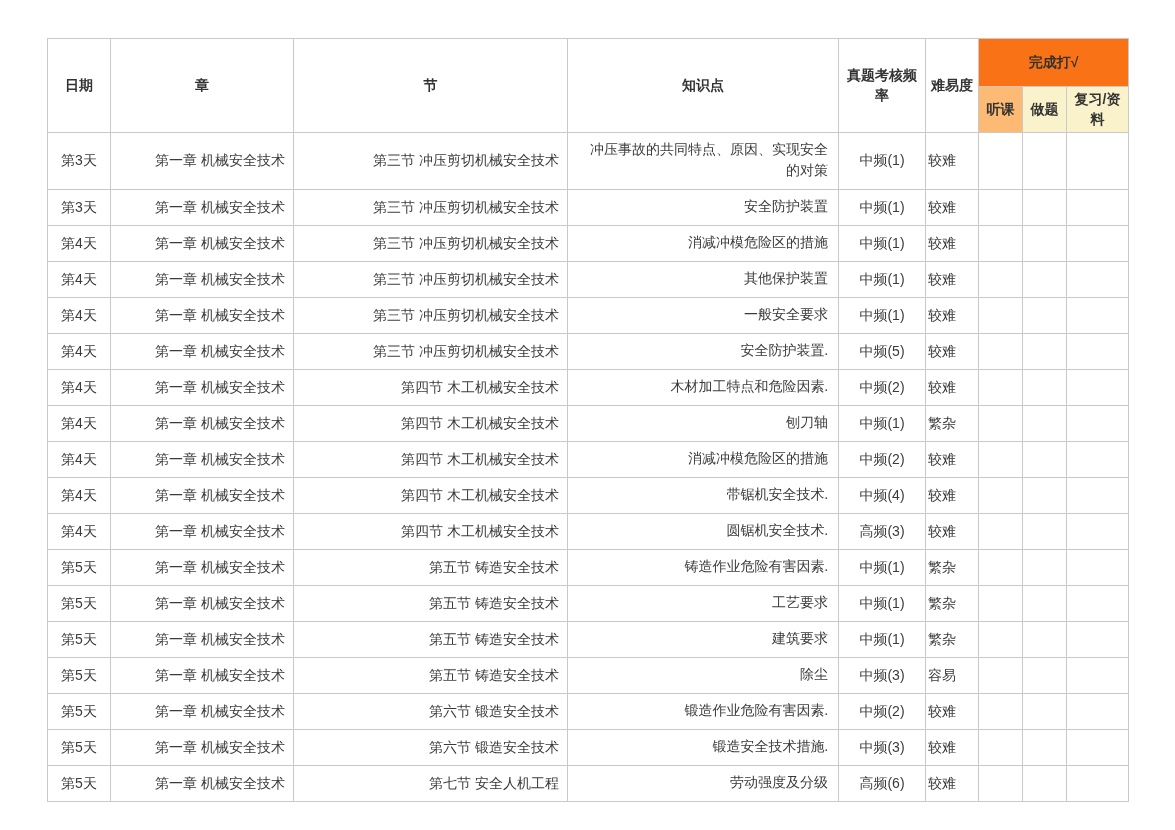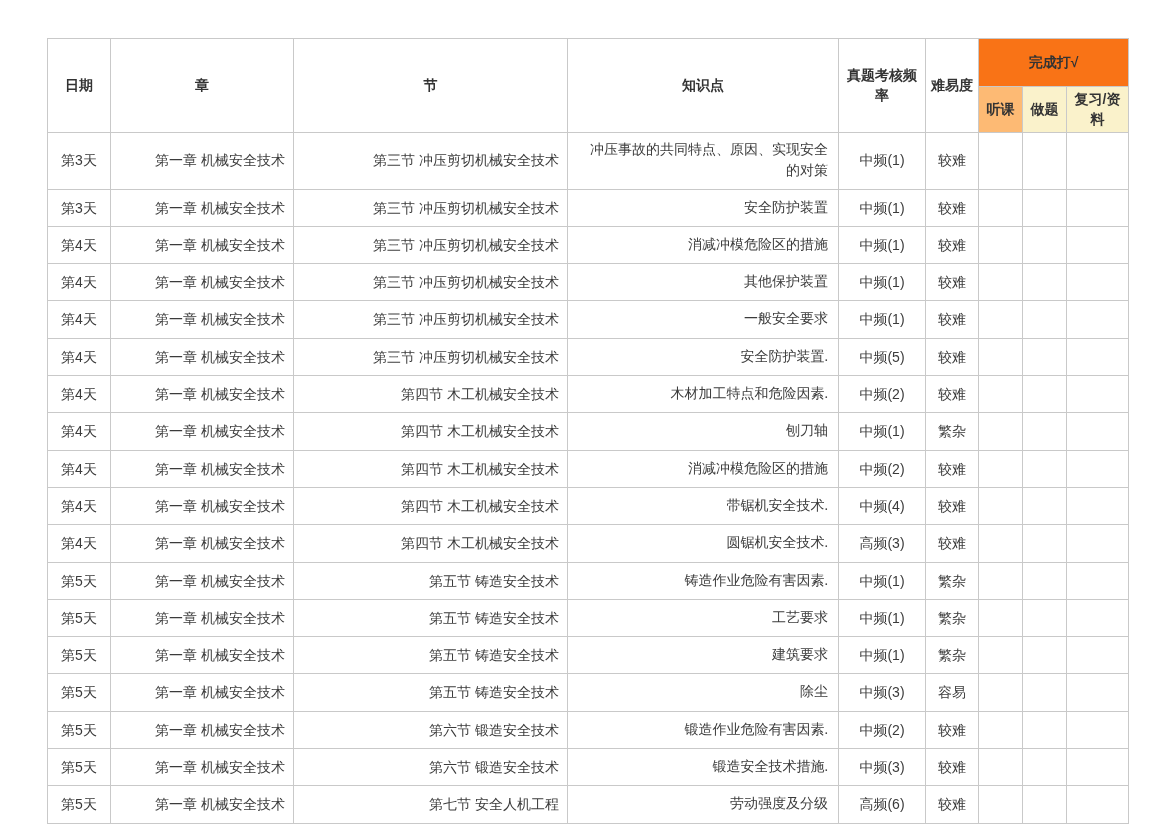--- a/index.html
+++ b/index.html
@@ -39,22 +39,22 @@
   }
   tr.hdr-top  { height: 48px; }
   tr.hdr-sub  { height: 31px; }
   tbody tr    { height: 36px; margin-top: 16px; }
   tbody tr.tall { height: 57px; }
 
   td.c-date  { text-align: center; padding: 2px 2px; }
   td.c-chap  { text-align: right;   padding: 2px 8px 2px 10px; }
   td.c-sect  { text-align: right;   padding: 2px 8px 2px 10px; }
   td.c-know  { text-align: right;   padding: 4px 10px 4px 12px; font-family: Liberation Serif, serif; }
-  td.c-freq  { text-align: center; padding: 8px 2px; }
-  td.c-diff  { text-align: center; padding: 2px 2px; }
+  td.c-freq  { text-align: center; padding: 2px 2px; }
+  td.c-diff  { padding: 2px 2px; }
   td.c-check { padding: 2px 2px; }
 
   th.yellow {
     background: #fdba74;
   }
   th.yellow-group {
     background: #f97316;
     border-bottom-color: #ffffff;
   }
   th.yellow-sub-mid {

